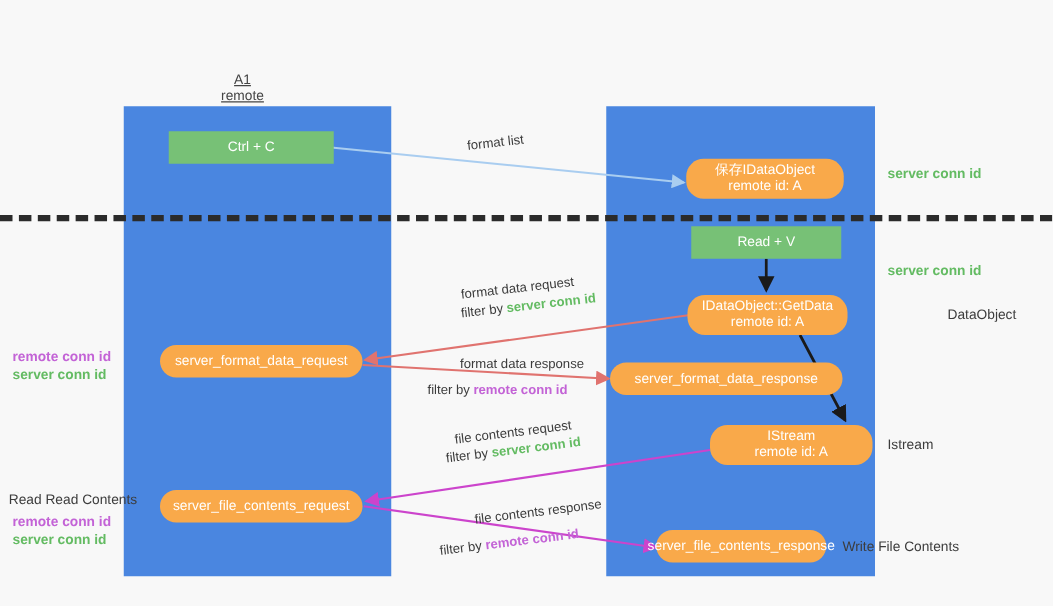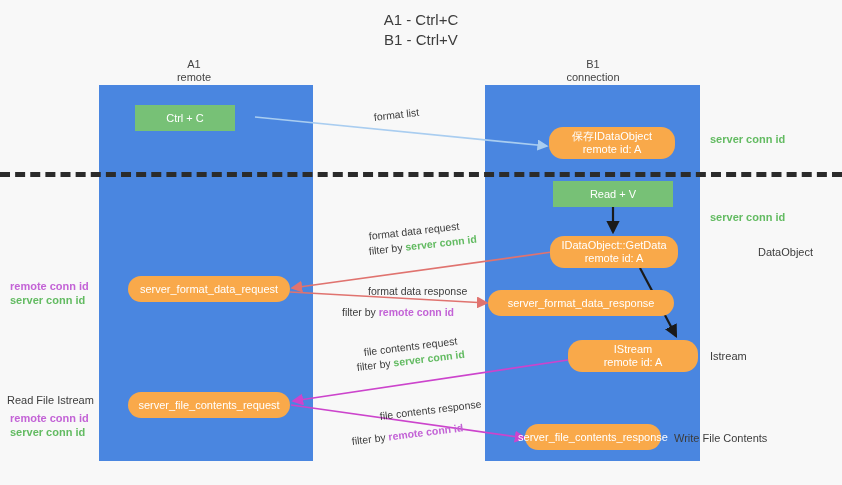--- a/index.html
+++ b/index.html
@@ -88,32 +88,24 @@
     left: 0; top: 0;
     width: 842px; height: 485px;
     pointer-events: none;
   }
 </style>
 </head>
 <body>
 
 <div id="canvas">
 
-  <div class="title">
-    <div>A1 - Ctrl+C</div>
-    <div>B1 - Ctrl+V</div>
-  </div>
-
-  <div class="panel-label" style="left:139px; top:58px; width:110px;">
+
+  <div class="panel-label" style="left:139px; top:58px; width:110px;text-decoration:underline;">
     <div>A1</div>
     <div>remote</div>
-  </div>
-  <div class="panel-label" style="left:538px; top:58px; width:110px;">
-    <div>B1</div>
-    <div>connection</div>
   </div>
 
   <div class="panel" style="left:99px; top:85px; width:214px; height:376px;"></div>
   <div class="panel" style="left:485px; top:85px; width:215px; height:376px;"></div>
 
   <svg class="arrows" viewBox="0 0 842 485">
     <defs>
       <marker id="ah-blue" markerWidth="7" markerHeight="7" refX="6" refY="3.5" orient="auto">
         <polygon points="0 0, 7 3.5, 0 7" fill="#a9cdf0"></polygon>
       </marker>
@@ -138,21 +130,21 @@
 
     <line x1="640" y1="268" x2="676" y2="336" stroke="#1a1a1a" stroke-width="2.2" marker-end="url(#ah-black)"></line>
 
     <line x1="568" y1="360" x2="293" y2="401" stroke="#cc44cc" stroke-width="1.7" marker-end="url(#ah-mag)"></line>
 
     <line x1="291" y1="405" x2="525" y2="438" stroke="#cc44cc" stroke-width="1.7" marker-end="url(#ah-mag)"></line>
   </svg>
 
   <div class="dashed-line" style="top:172px;"></div>
 
-  <div class="box box-green" style="left:135px; top:105px; width:100px; height:26px;">
+  <div class="box box-green" style="left:135px; top:105px; width:132px; height:26px;">
     <span>Ctrl + C</span>
   </div>
 
   <div class="box box-orange" style="left:128px; top:392px; width:162px; height:26px;">
     <span>server_file_contents_request</span>
   </div>
 
   <div class="box box-orange" style="left:128px; top:276px; width:162px; height:26px;">
     <span>server_format_data_request</span>
   </div>
@@ -218,17 +210,17 @@
 
   <div class="side-label c-green" style="left:710px; top:132px;">server conn id</div>
   <div class="side-label c-green" style="left:710px; top:210px;">server conn id</div>
   <div class="side-label c-dark" style="left:710px; top:245px;margin-left:48px;">DataObject</div>
   <div class="side-label c-dark" style="left:710px; top:349px;">Istream</div>
   <div class="side-label c-dark" style="left:674px; top:431px;">Write File Contents</div>
 
   <div class="side-label c-purple" style="left:10px; top:279px;">remote conn id</div>
   <div class="side-label c-green" style="left:10px; top:293px;">server conn id</div>
 
-  <div class="side-label c-dark" style="left:7px; top:393px;">Read File Istream</div>
+  <div class="side-label c-dark" style="left:7px; top:393px;">Read Read Contents</div>
   <div class="side-label c-purple" style="left:10px; top:411px;">remote conn id</div>
   <div class="side-label c-green" style="left:10px; top:425px;">server conn id</div>
 
 </div>
 
 </body></html>

